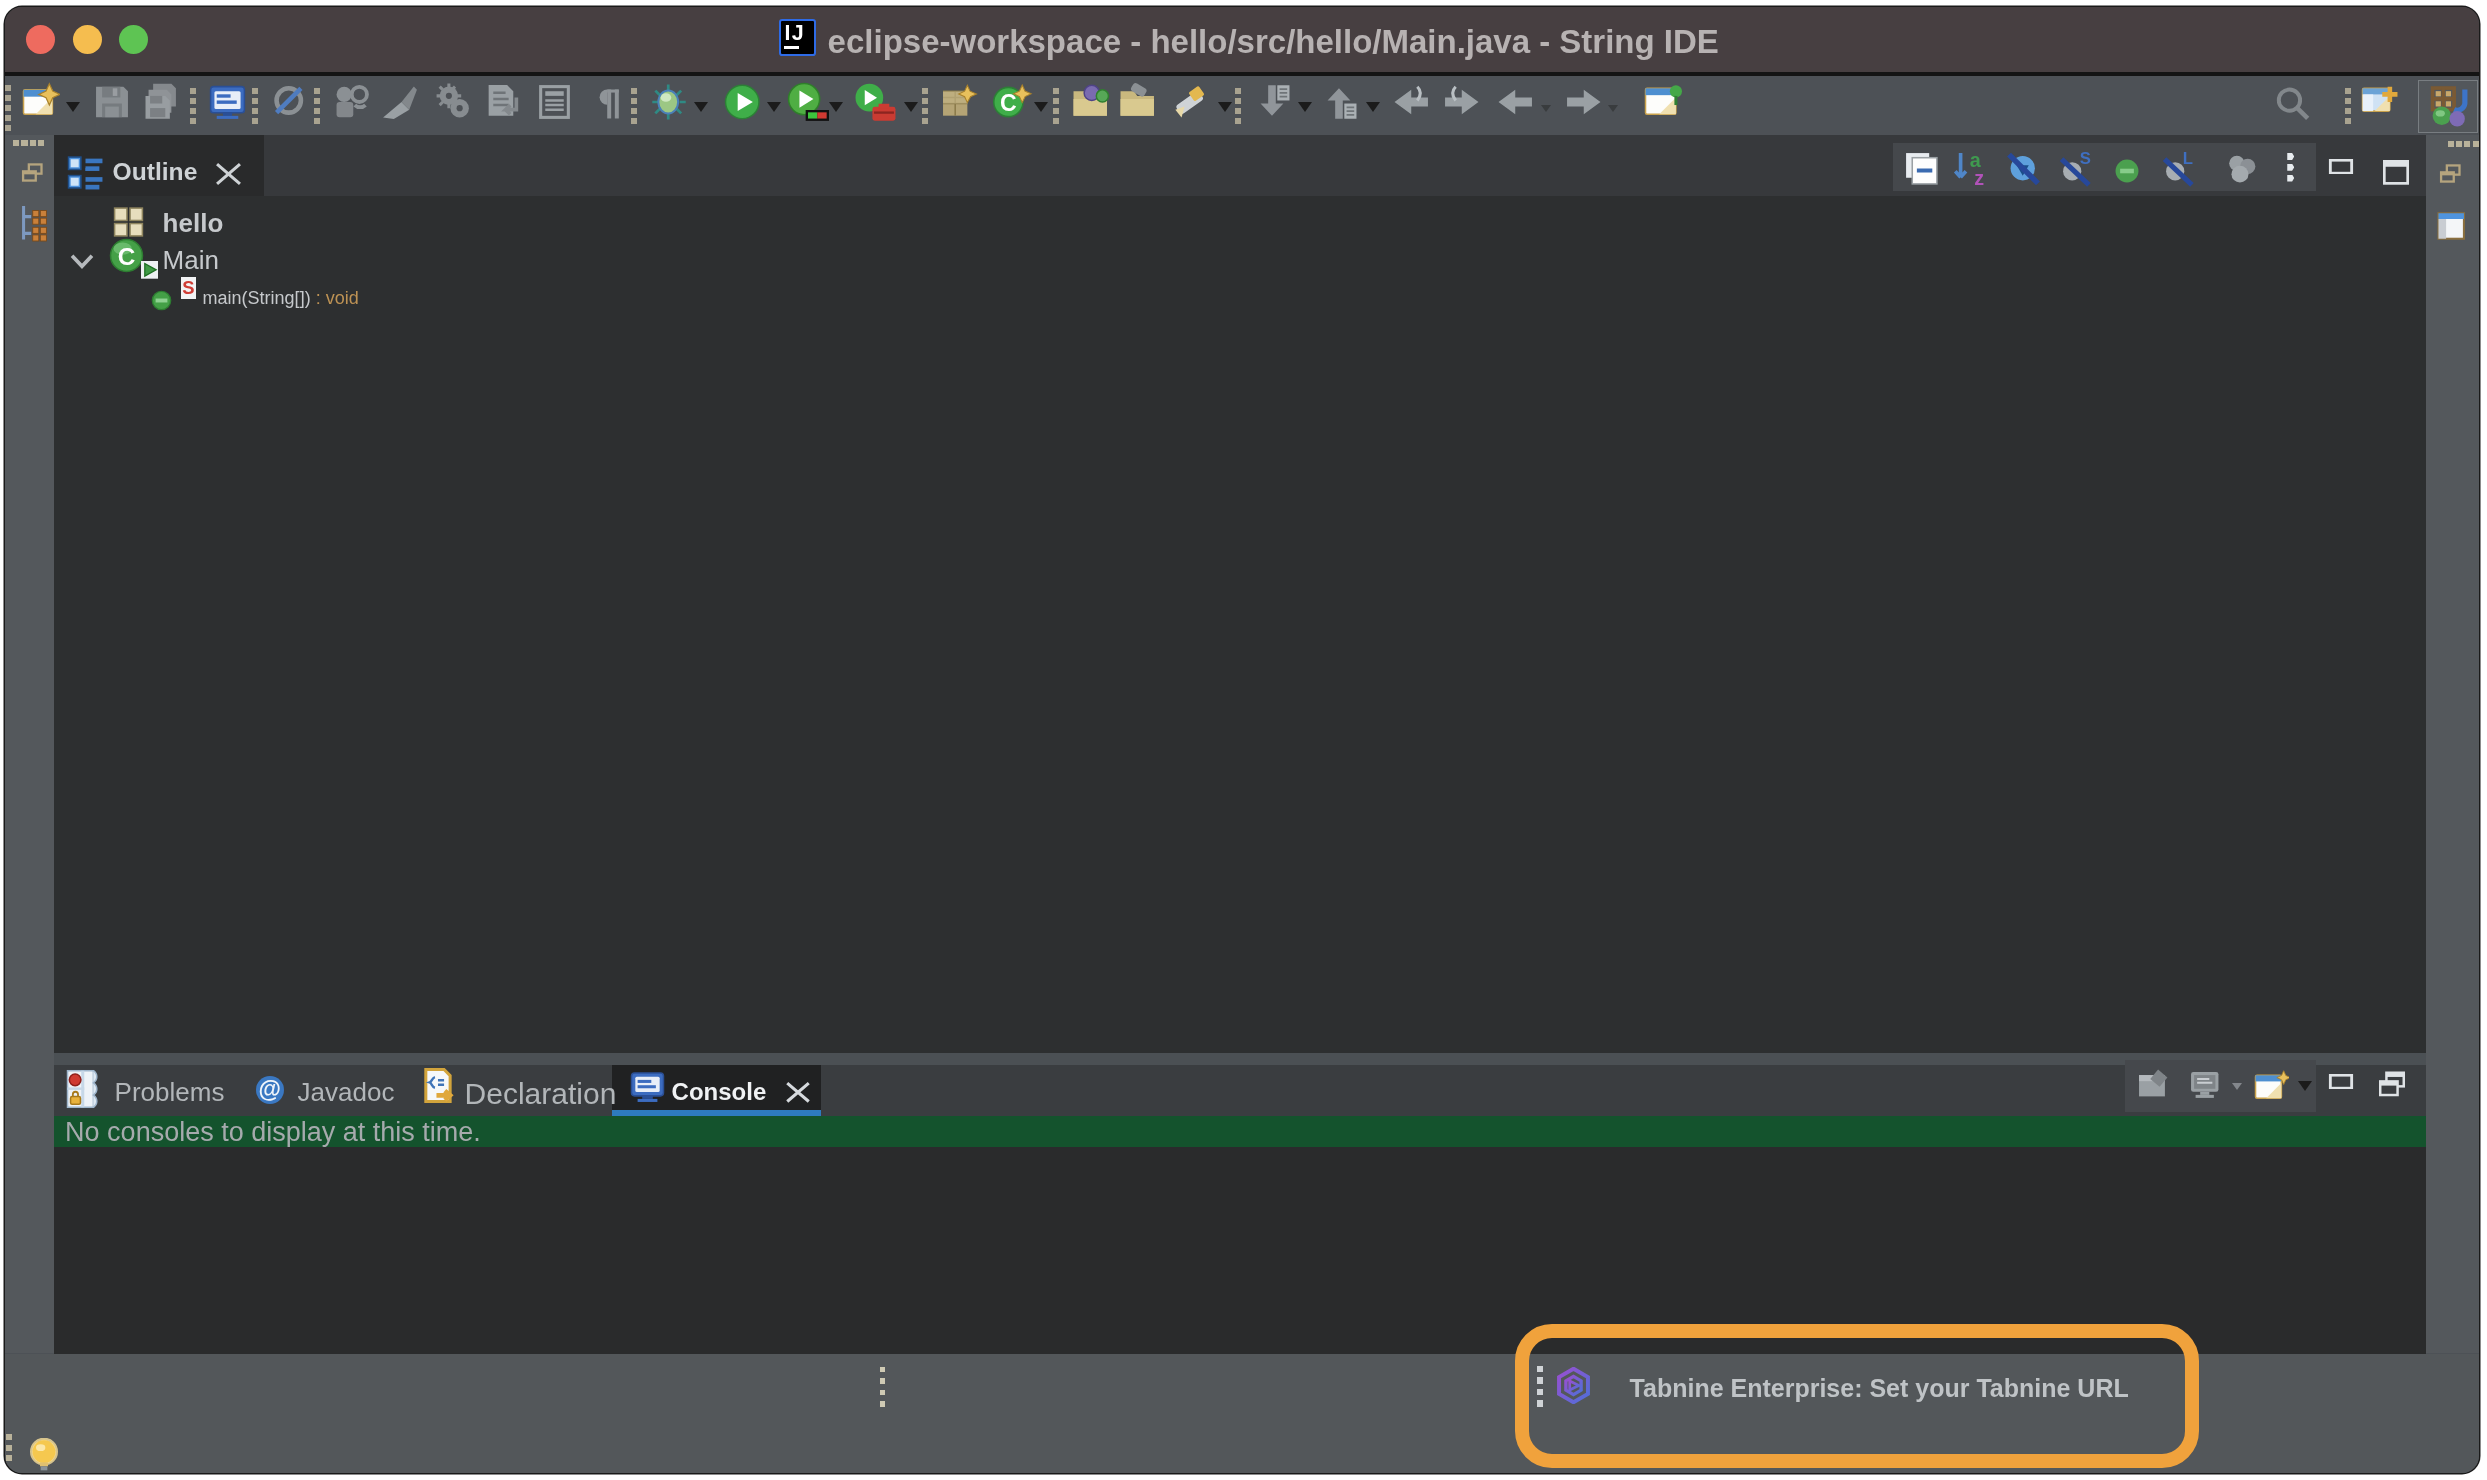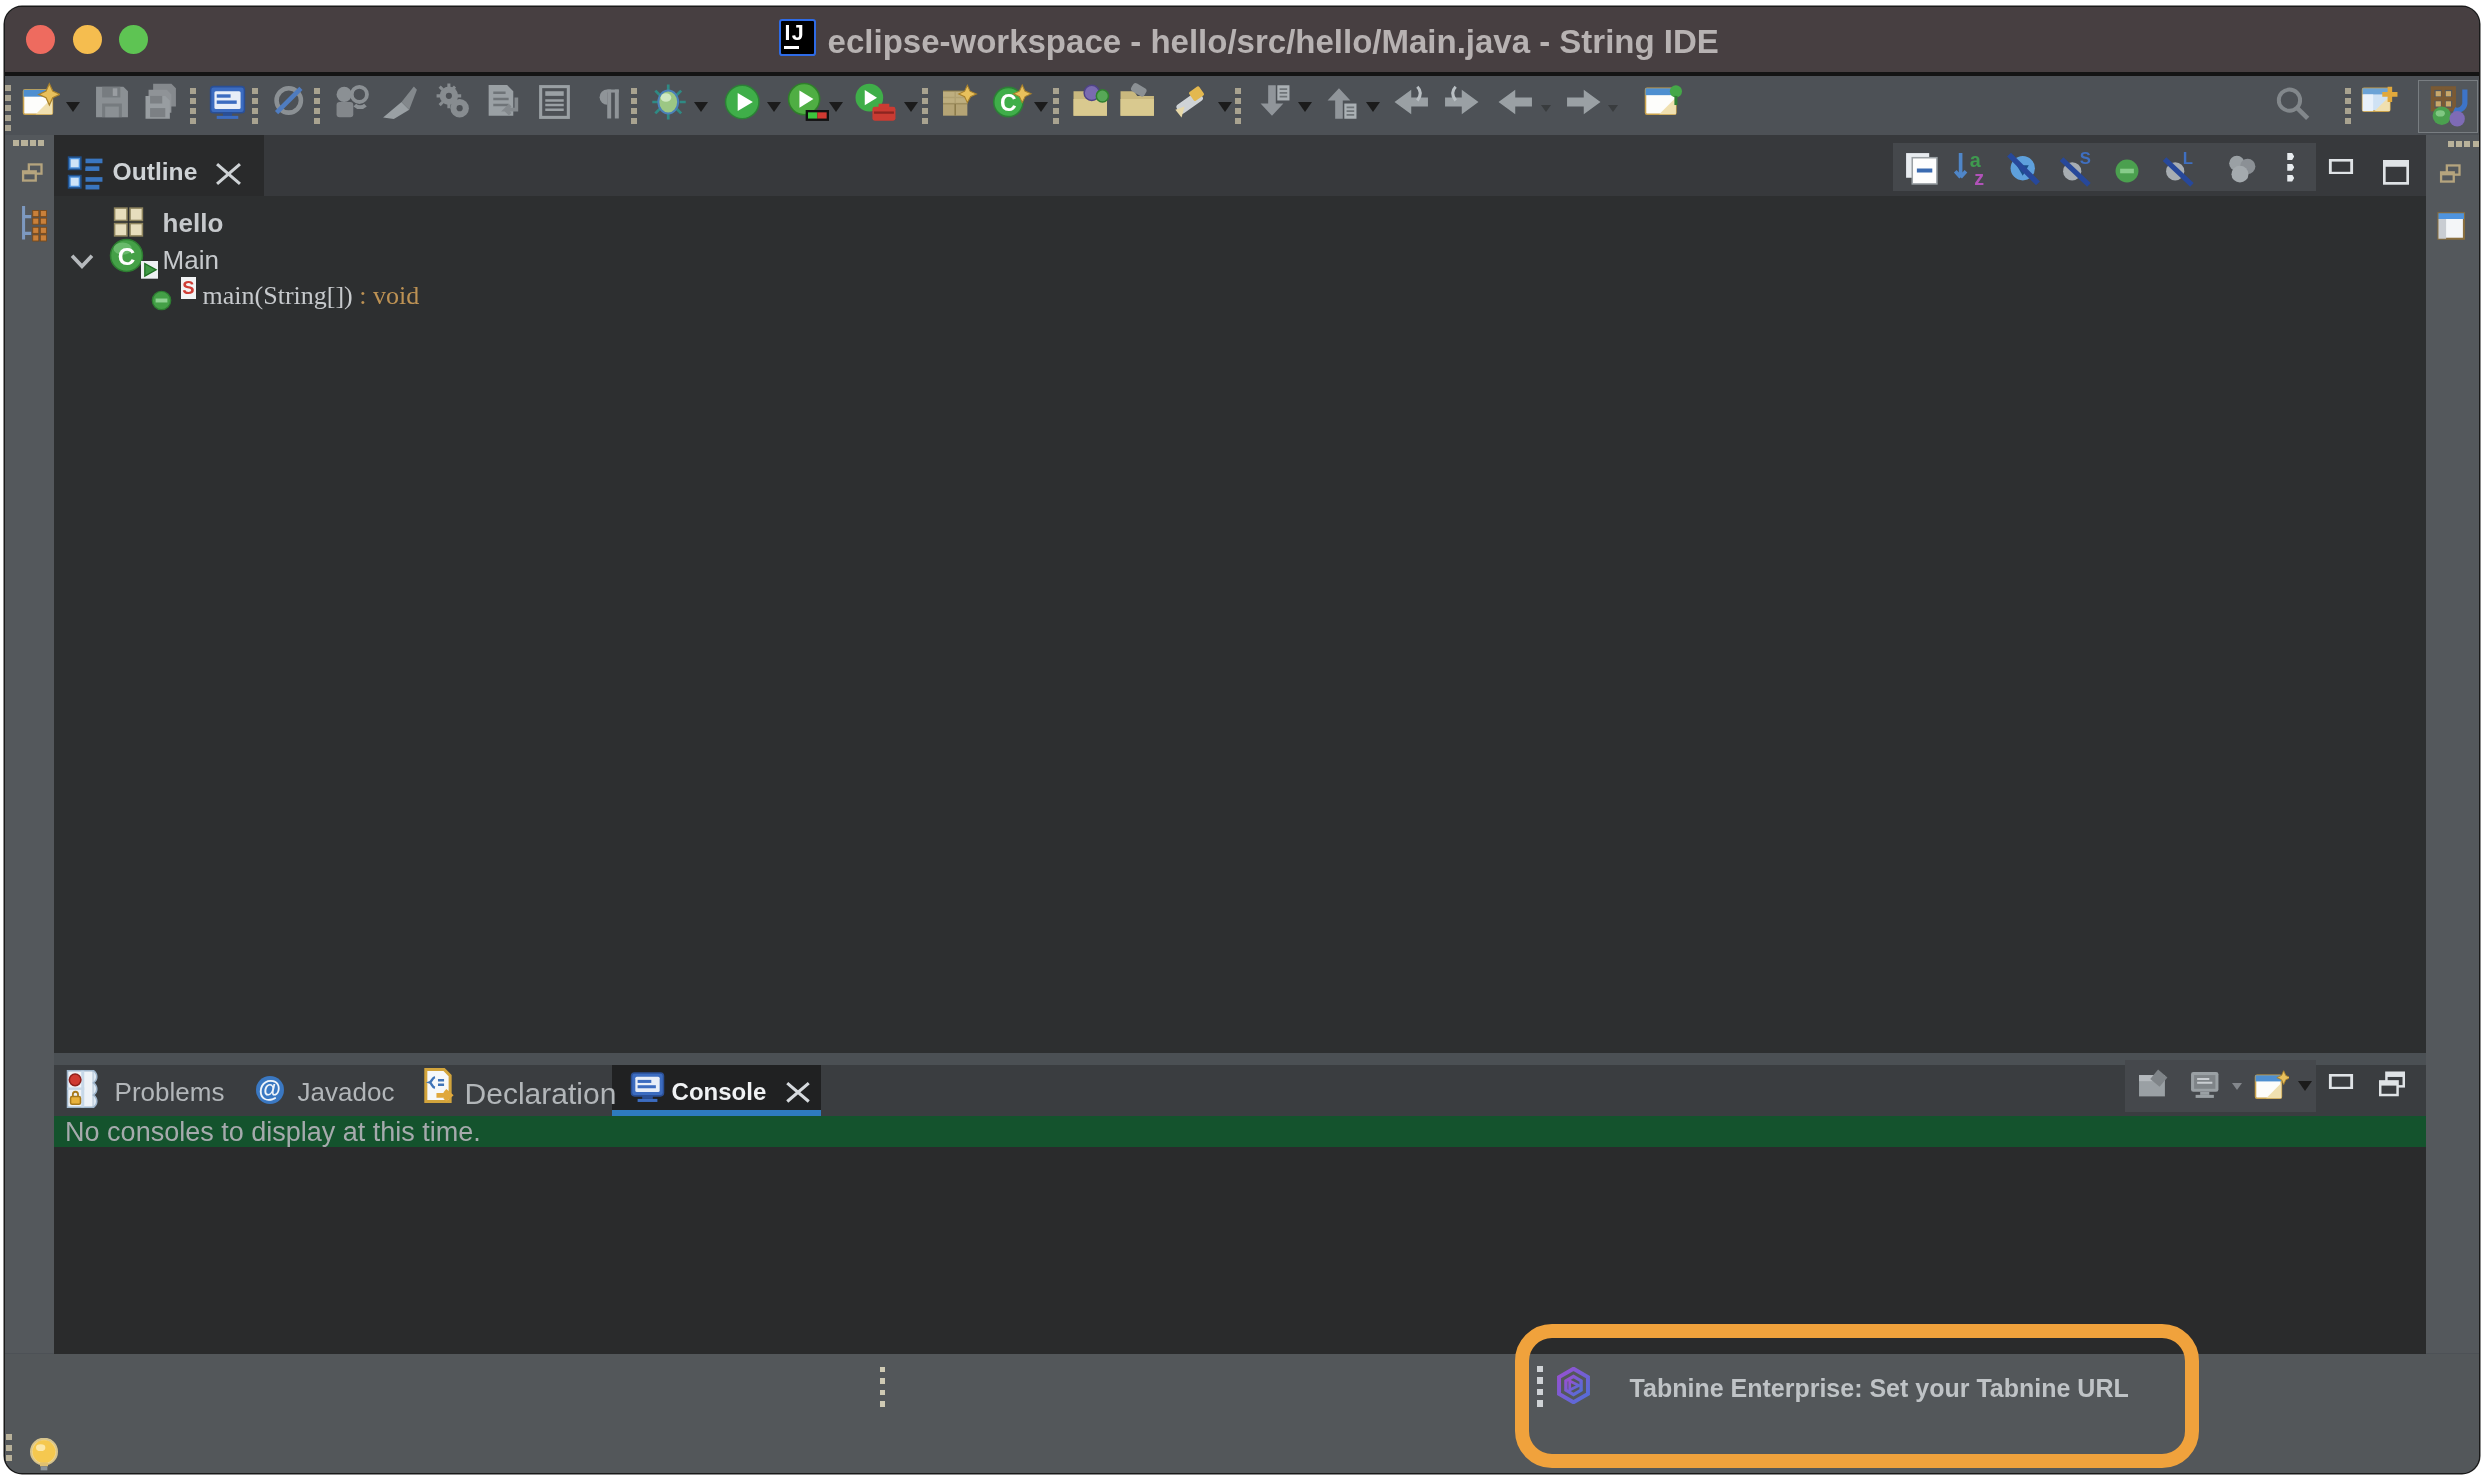--- a/index.html
+++ b/index.html
@@ -381,21 +381,21 @@
     <svg style="position:absolute;left:136px;top:254px" width="17.7" height="17.7" viewBox="0 0 14 14">
         <rect x="0" y="0" width="14" height="14" fill="#eef1f3"></rect>
         <path d="M3 2 L12 7 L3 12 Z" fill="#3f9a45" stroke="#1e6f24"></path>
       </svg>
     <div style="position:absolute;left:158px;top:238px;font-size:26px;color:#c6c9cc;">Main</div>
     <svg style="position:absolute;left:146px;top:283px" width="21" height="21" viewBox="0 0 16 16">
         <circle cx="8" cy="8" r="7" fill="#44a047" stroke="#2d7d31"></circle>
         <rect x="3.5" y="6.5" width="9" height="3" fill="#8fd192"></rect>
       </svg>
     <div style="position:absolute;left:176px;top:270px;width:15.4px;height:21.5px;background:#f2f4f5;color:#cf3e36;font-size:18.4px;font-weight:bold;text-align:center;line-height:21.5px;">S</div>
-    <div style="position:absolute;left:198px;top:274px;font-size:26px;color:#c6c9cc;font-family:Liberation Serif, serif;">main(String[]) <span style="color:#bd9254">: void</span></div>
+    <div style="position:absolute;left:198px;top:281px;font-size:18px;color:#c6c9cc;">main(String[]) <span style="color:#bd9254">: void</span></div>
 
     <div class="hdots" style="left:8.5px;top:133px;">
         <i></i>
         <i></i>
         <i></i>
         <i></i>
       </div>
     <svg style="position:absolute;left:15.4px;top:154px" width="24.6" height="23" viewBox="0 0 20 20">
         <rect x="7" y="3" width="11" height="8" fill="none" stroke="#b5a47e" stroke-width="2"></rect>
         <rect x="2" y="9" width="11" height="8" fill="#54585c" stroke="#b5a47e" stroke-width="2"></rect>

